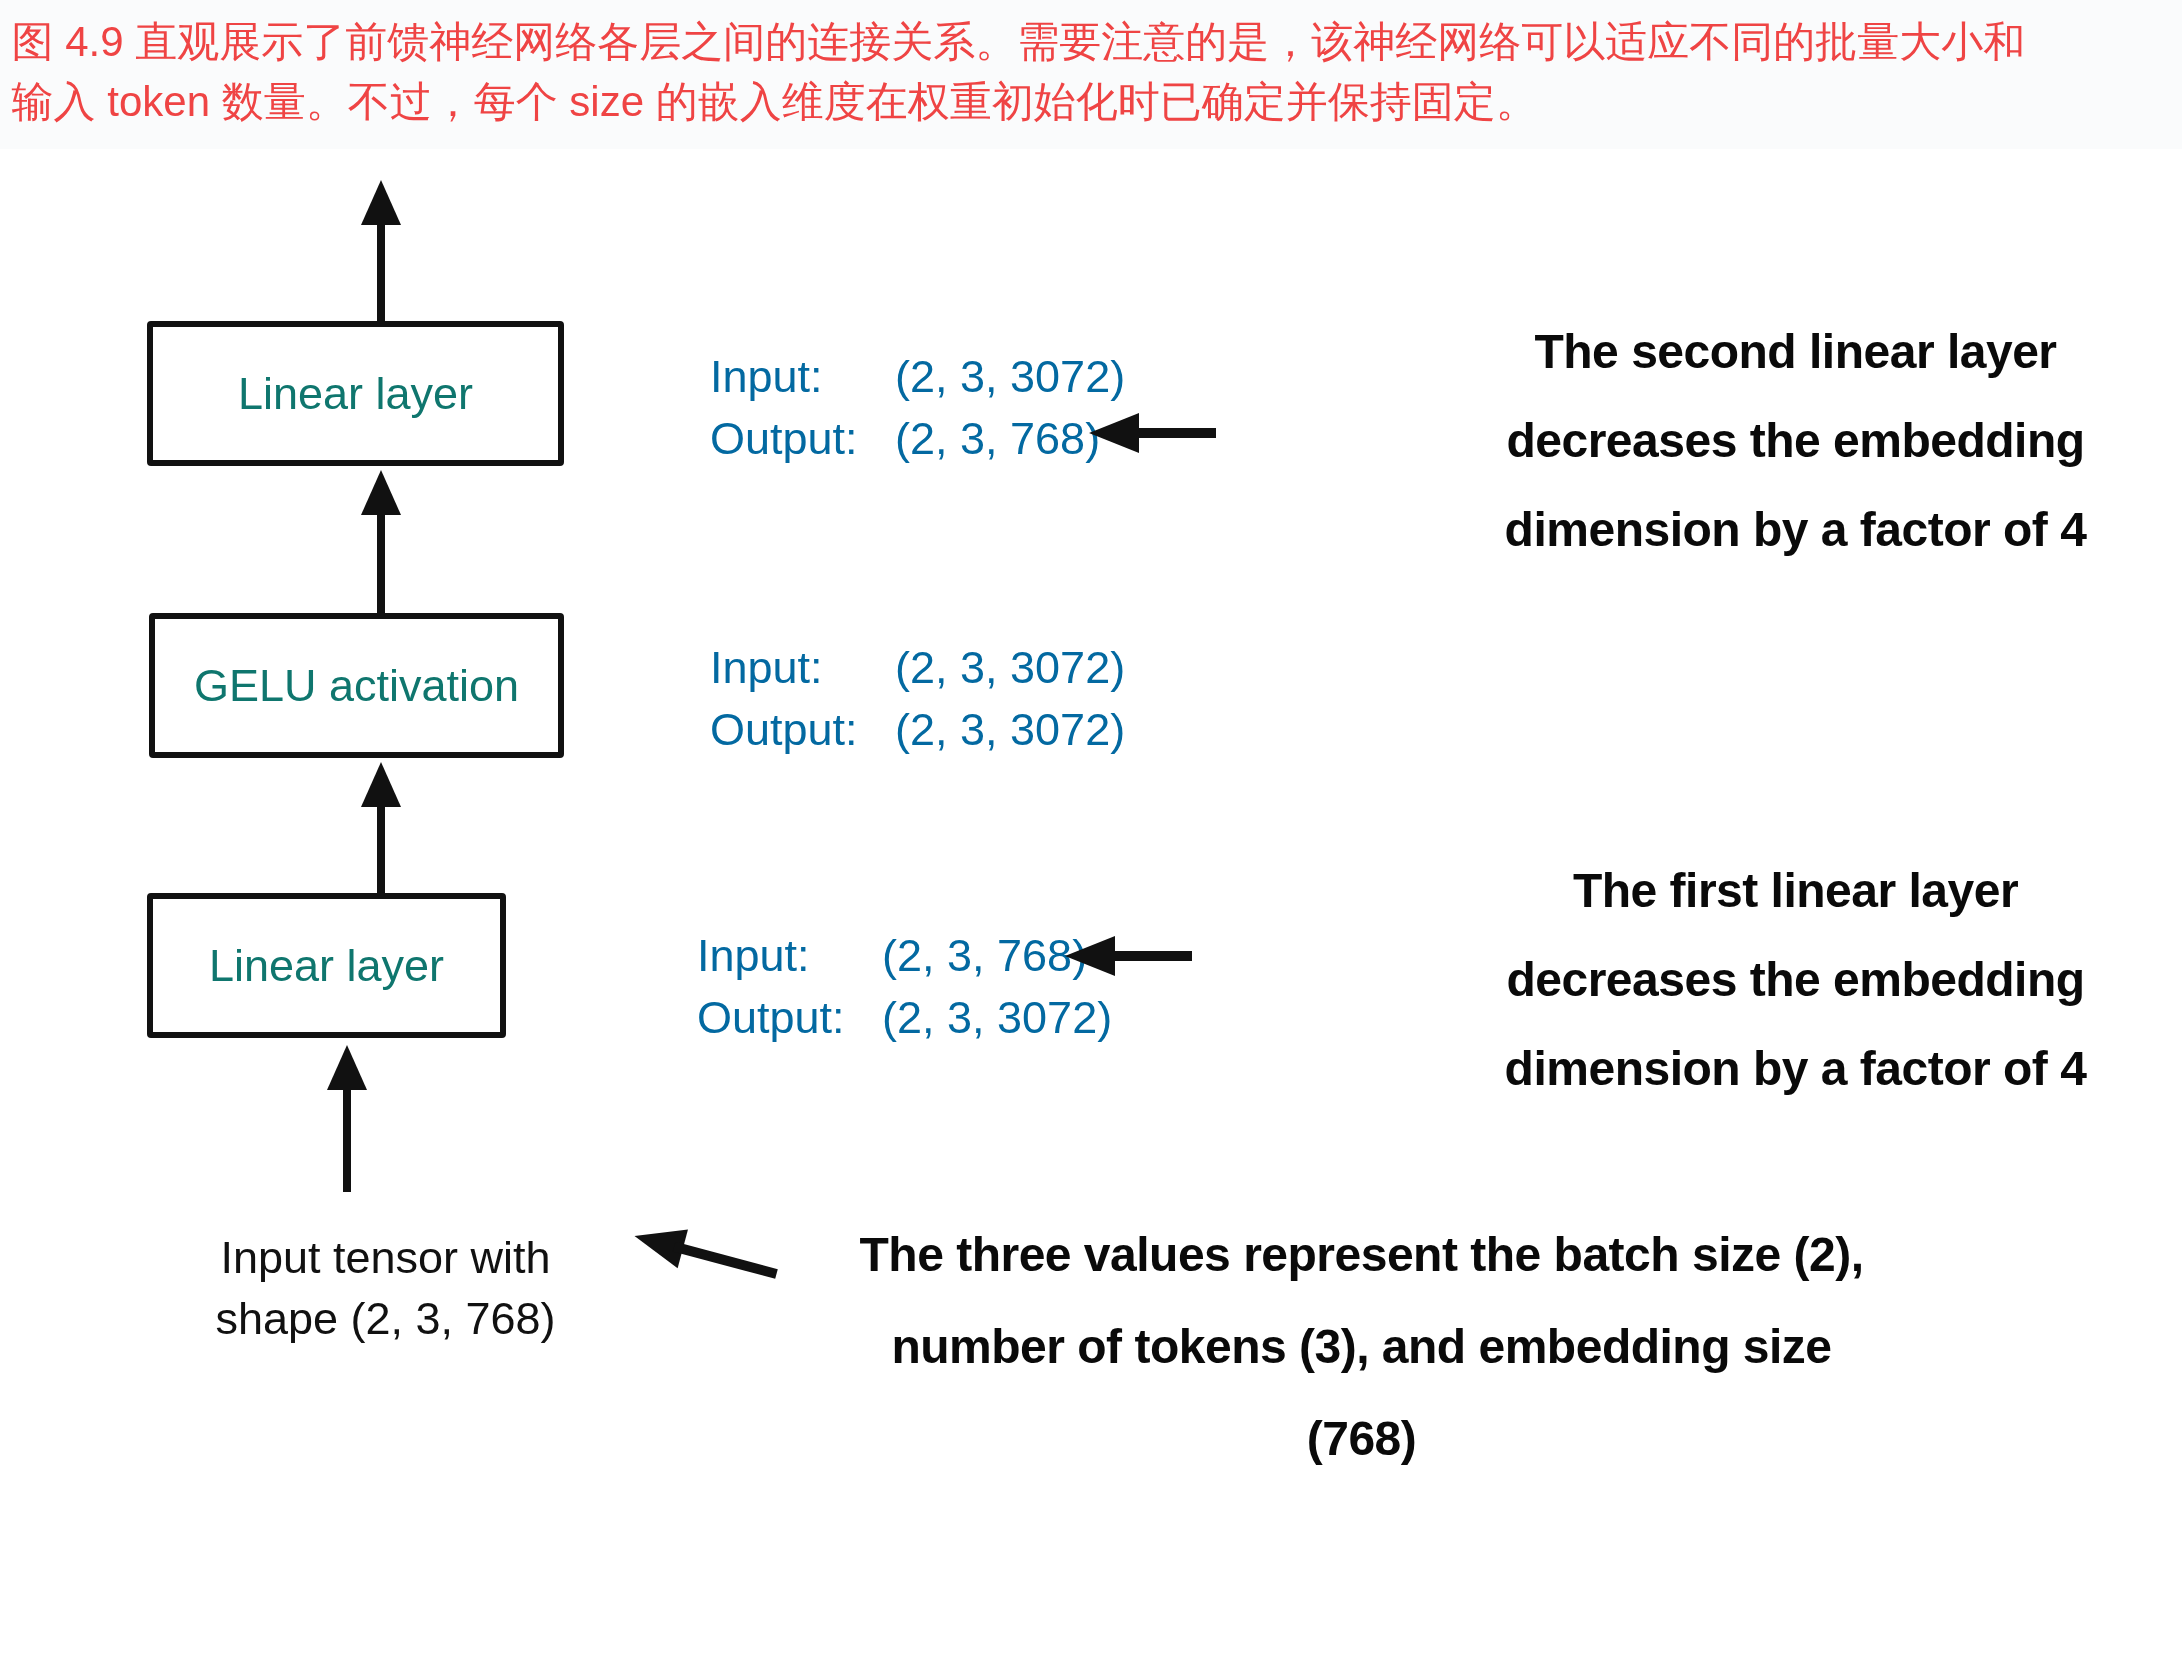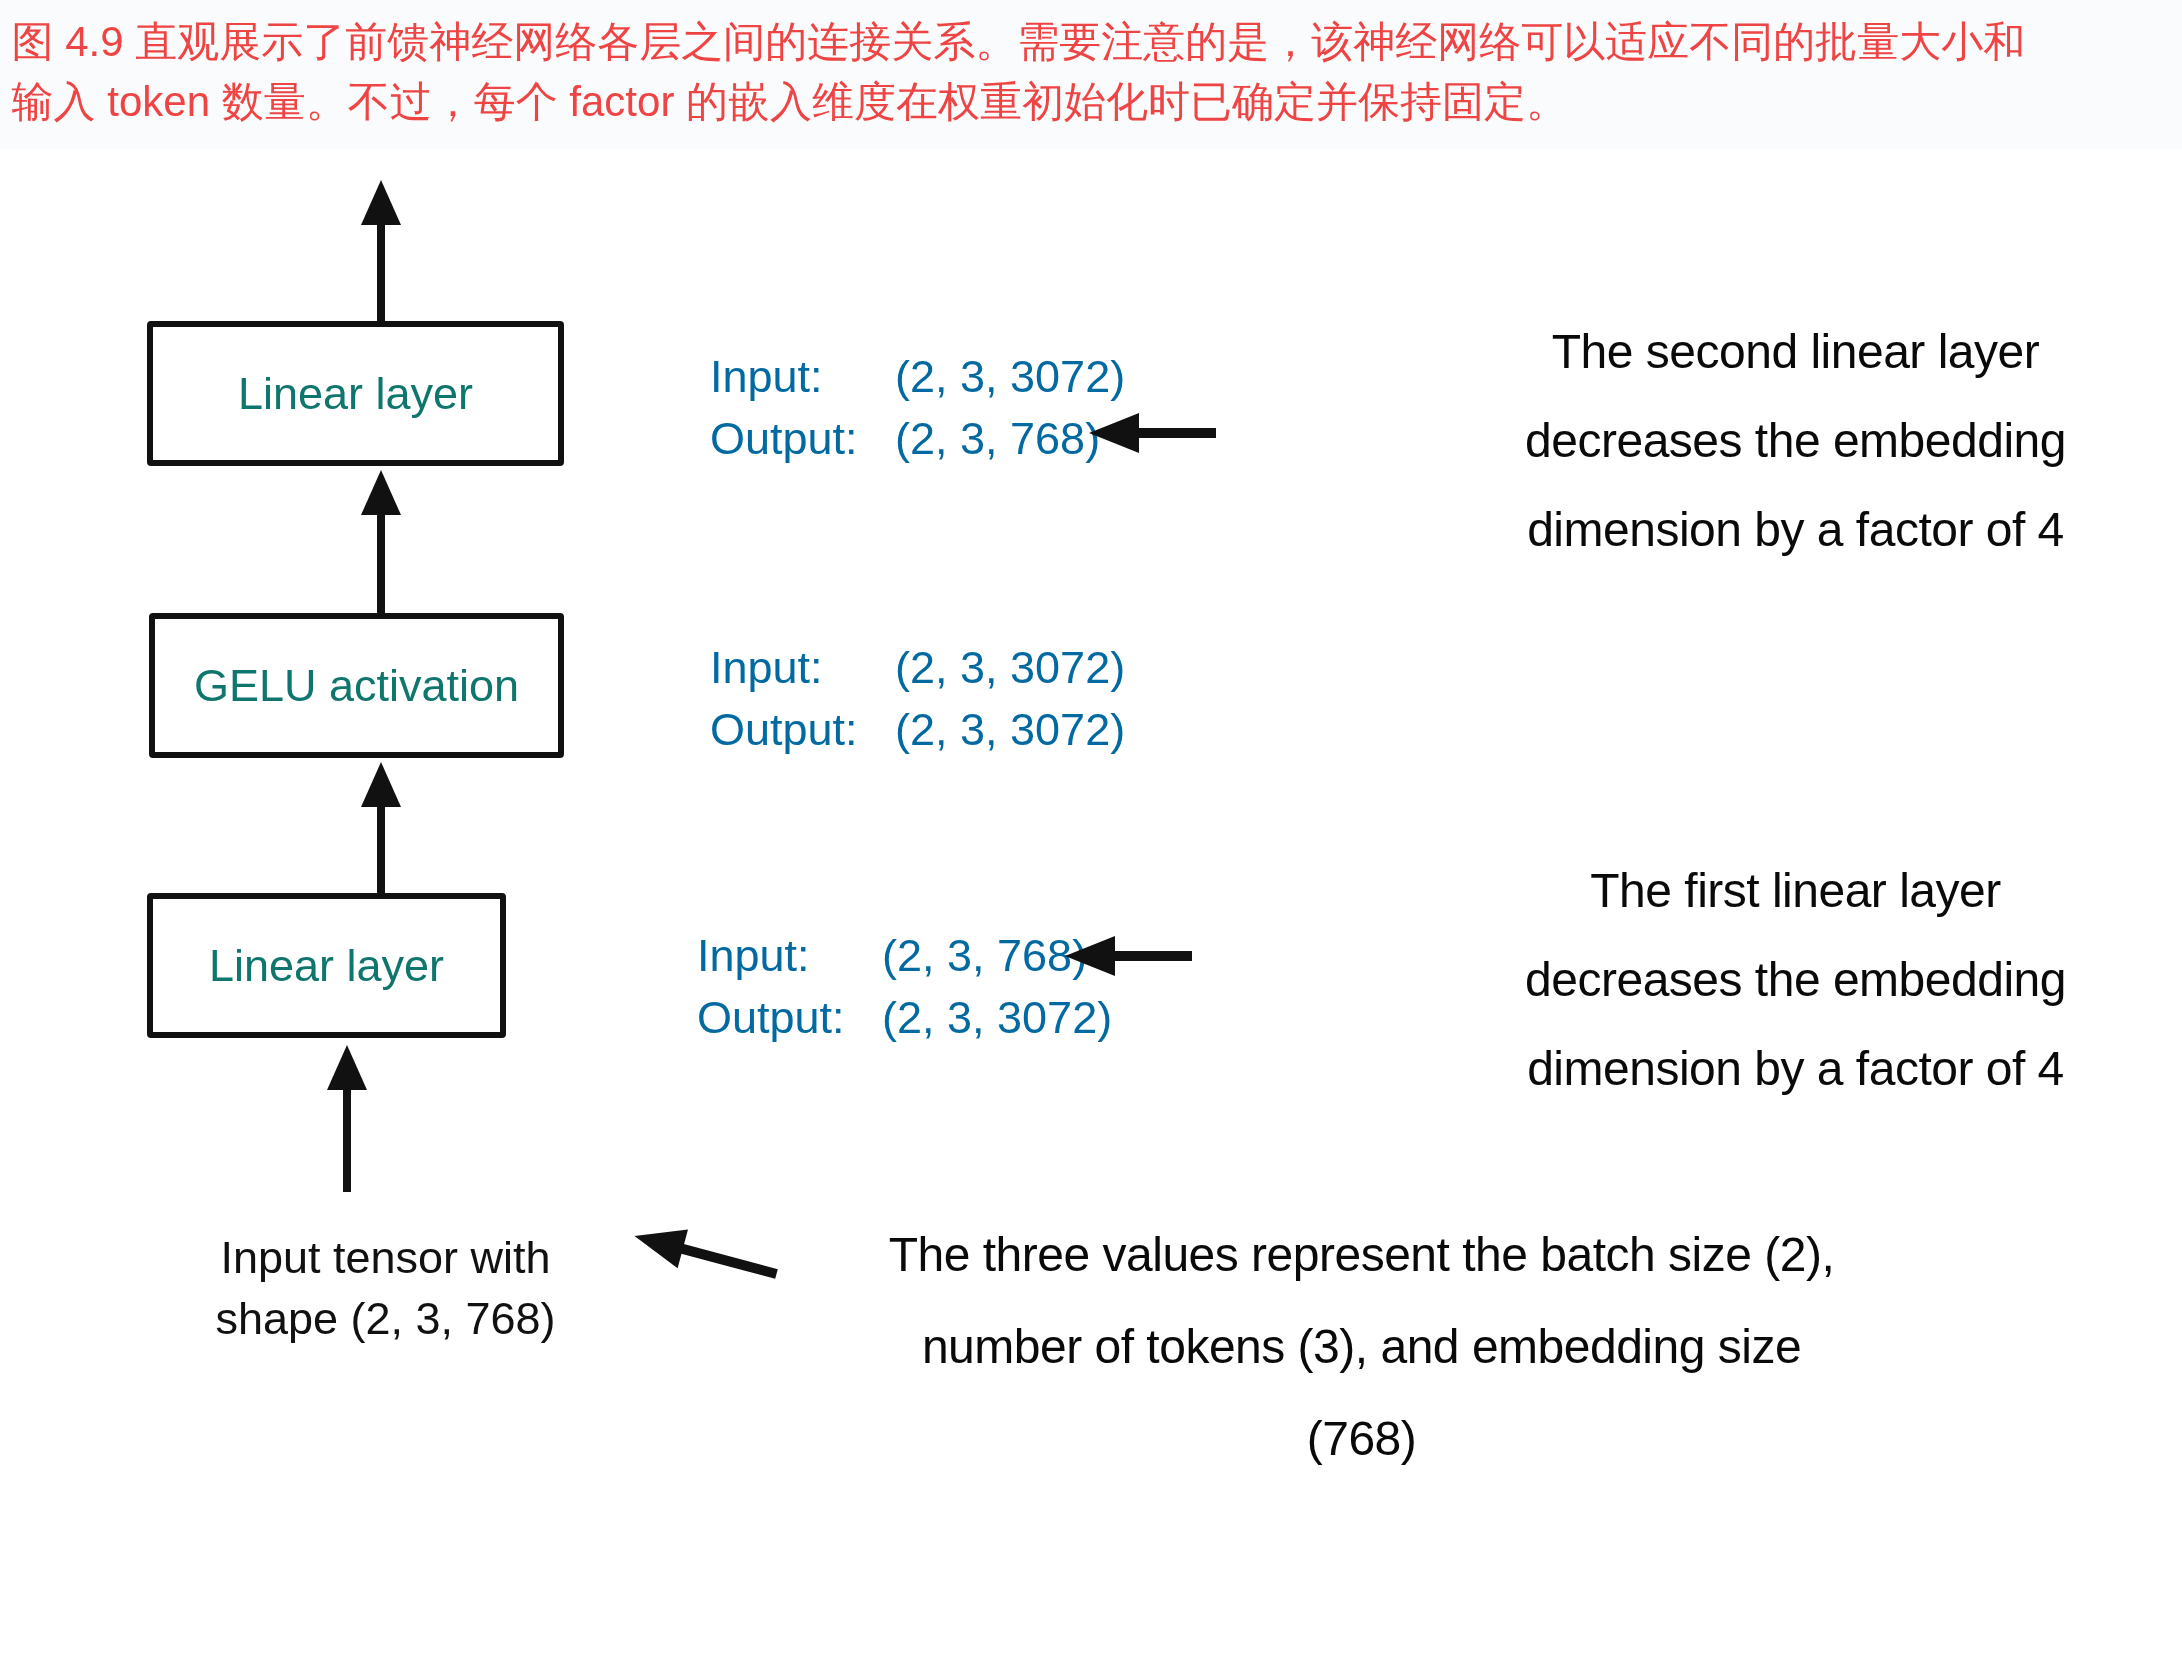--- a/index.html
+++ b/index.html
@@ -16,21 +16,21 @@
     position:absolute; box-sizing:border-box;
     border:6.8px solid #111111; border-radius:4px; background:#ffffff;
     display:flex; align-items:center; justify-content:center;
     font-size:45px; color:#0f766e;
   }
   .io {
     position:absolute; display:grid; grid-template-columns:185px auto;
     font-size:45px; line-height:62px; color:#0369a1; white-space:nowrap;
   }
   .ann {
-    position:absolute; font-weight:400; font-size:48px; line-height:89px;
+    position:absolute; font-weight:700; font-size:48px; line-height:89px;
     text-align:center; letter-spacing:-0.5px; color:#0a0a0a; white-space:nowrap;
   }
   .arrow-up {
     position:absolute; width:42px; display:flex; flex-direction:column; align-items:center;
   }
   .arrow-up .head {
     width:0; height:0;
     border-left:20px solid transparent; border-right:20px solid transparent;
     border-bottom:45px solid #111111;
   }
@@ -140,18 +140,18 @@
   </div>
 
   <div class="dlabel" style="left:154px; top:1218px; width:463px;margin-top:9px;">
     <div>Input tensor with</div>
     <div>shape (2, 3, 768)</div>
   </div>
 
   <div class="caption-strip">
     <div class="caption" style="color:#ef4444;">
       <div>图 4.9 直观展示了前馈神经网络各层之间的连接关系。需要注意的是，该神经网络可以适应不同的批量大小和</div>
-      <div>输入 token 数量。不过，每个 factor 的嵌入维度在权重初始化时已确定并保持固定。</div>
+      <div>输入 token 数量。不过，每个 size 的嵌入维度在权重初始化时已确定并保持固定。</div>
     </div>
   </div>
 
 </div>
 
 
 </body></html>

